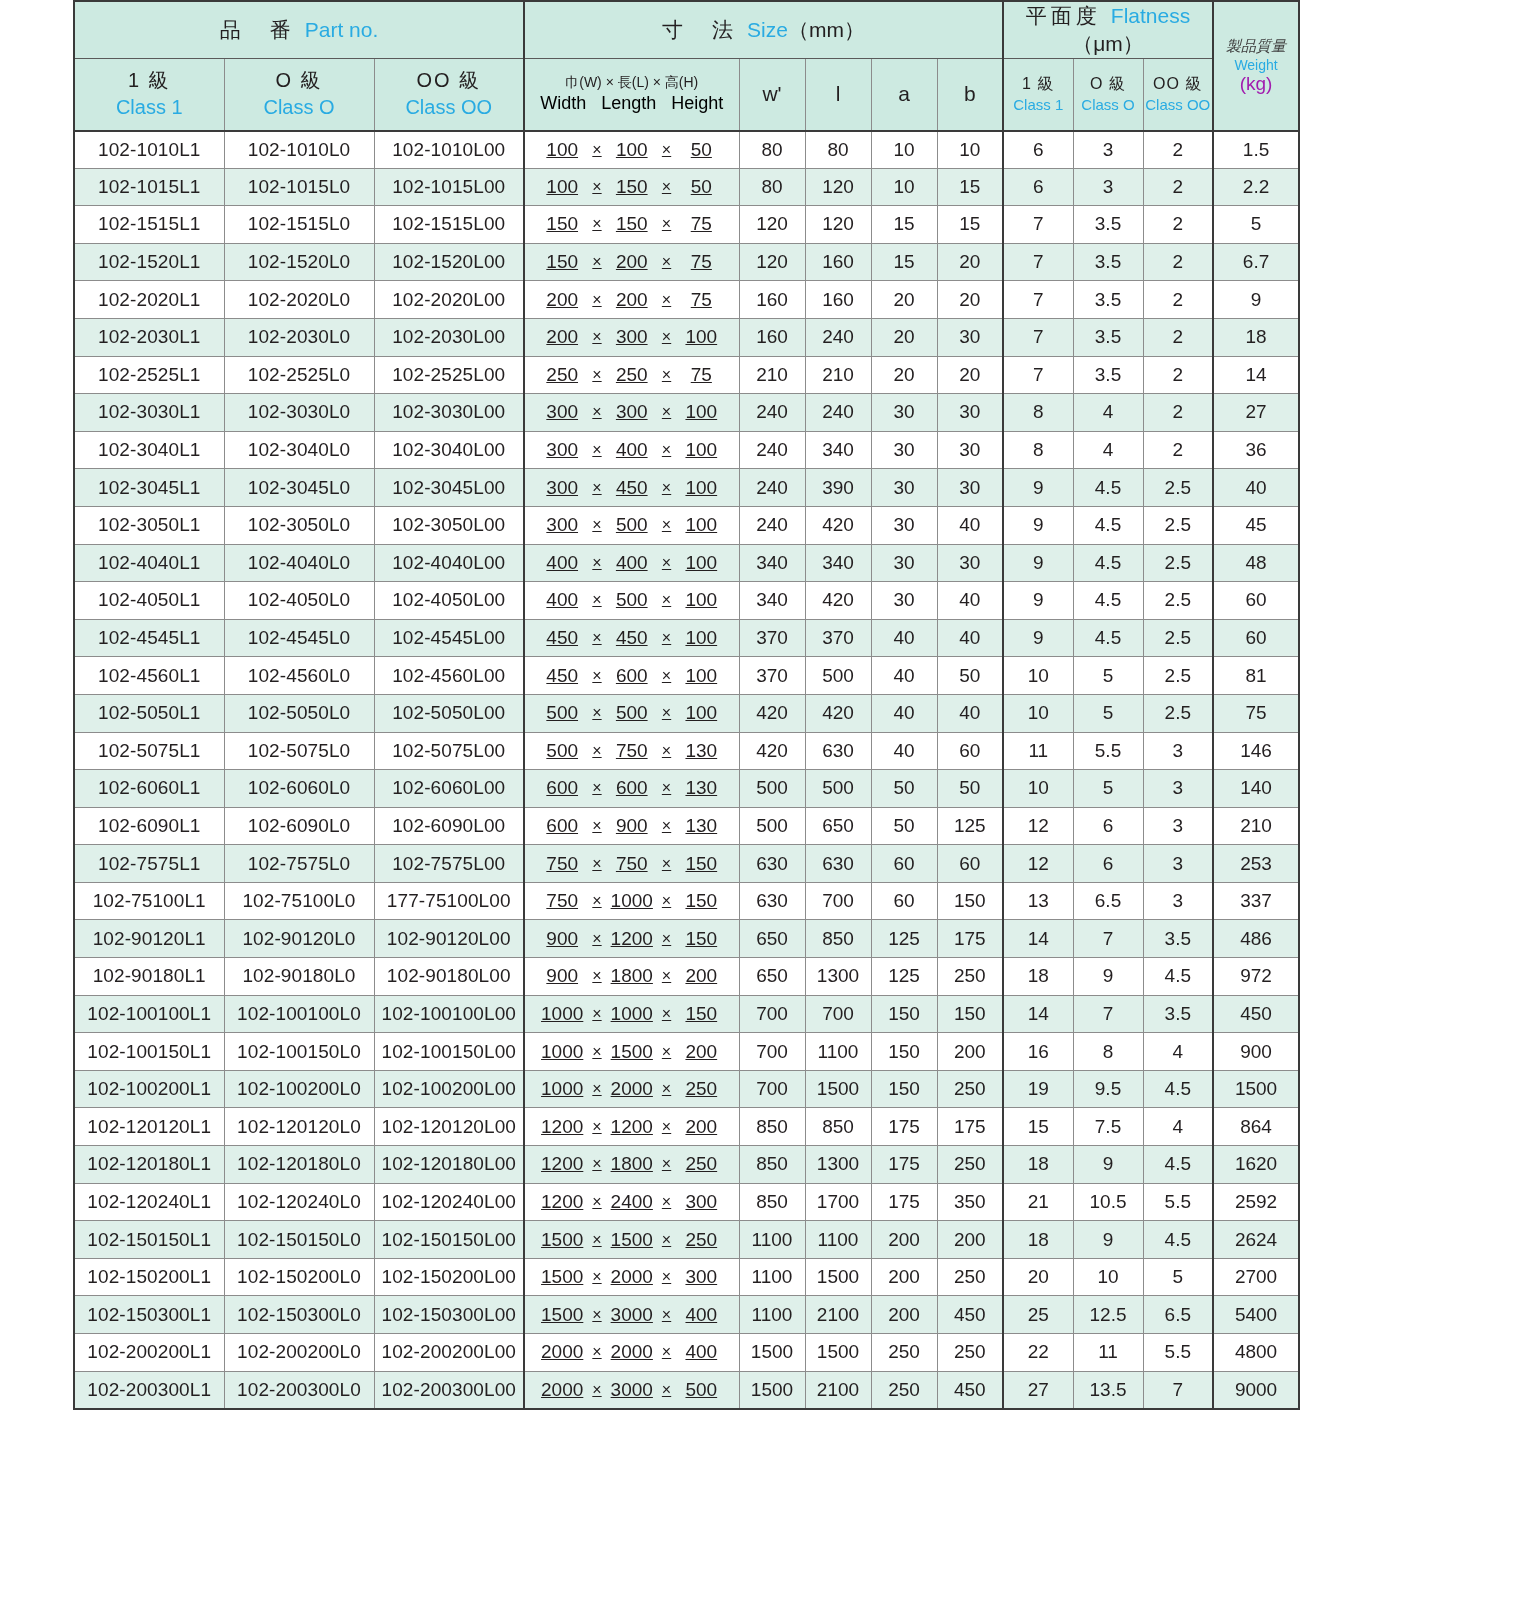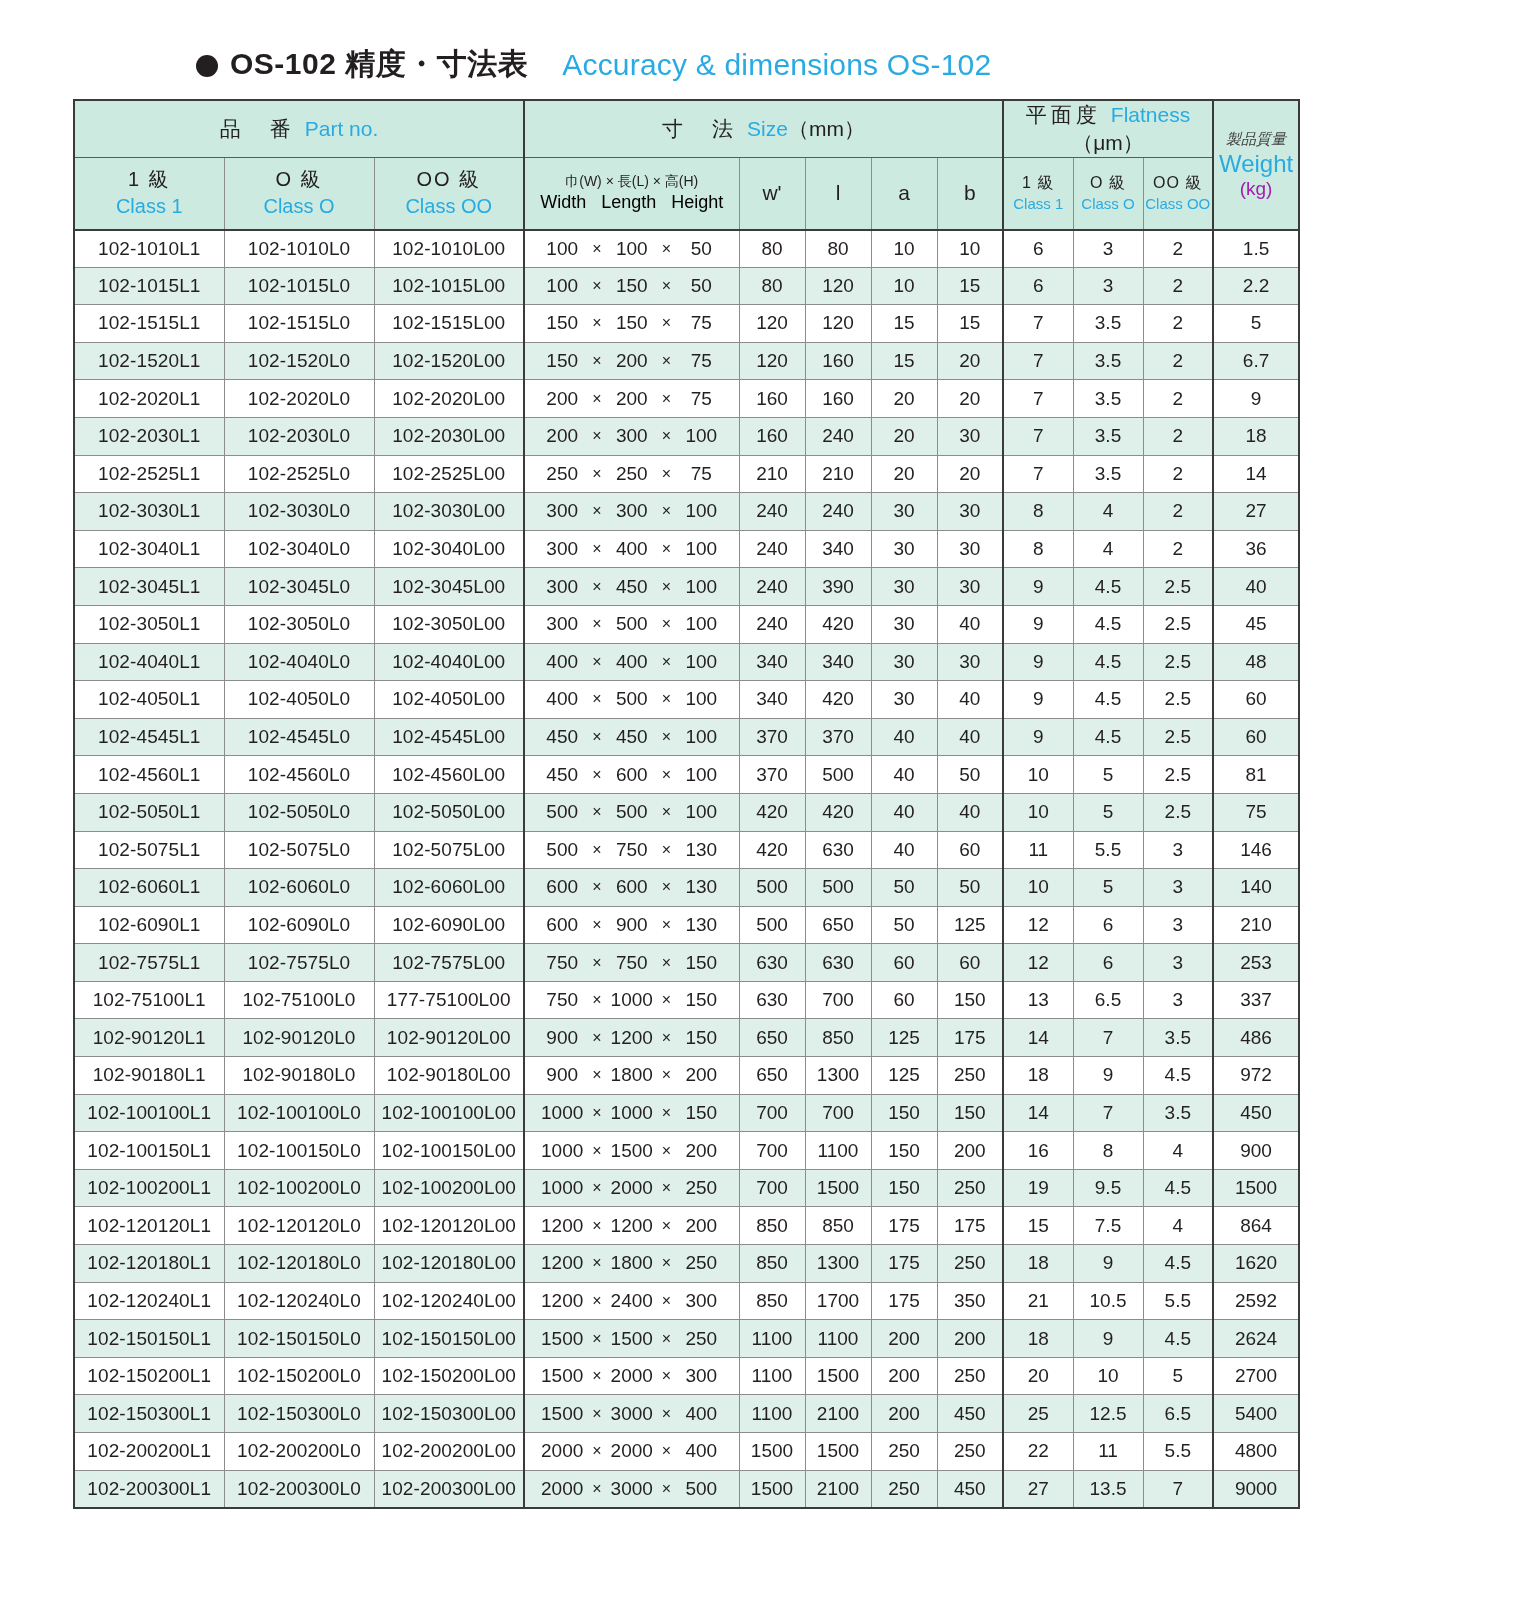--- a/index.html
+++ b/index.html
@@ -93,56 +93,52 @@
   .cls-jp-sm { display:block; font-size: 16px; color:#231f20; letter-spacing:1px; }
   .cls-en-sm { display:block; font-size: 15px; color:#29abe2; margin-top: 2px; }
 
   .wlh-jp { display:block; font-size: 14px; color:#231f20; }
   .wlh-en { display:block; font-size: 18px; color:#000000; margin-top: 3px; }
   .wlh-jp span, .wlh-en span { display:inline-block; }
 
   .sym { font-size: 21px; color:#231f20; font-style: normal; }
 
   .wt-jp { display:block; font-size: 15px; color:#404040; letter-spacing:0px;font-style:italic; }
-  .wt-en { display:block; font-size: 24px; color:#29abe2; margin-top:1px; }
+  .wt-en { display:block; font-size: 14px; color:#29abe2; margin-top:1px; }
   .wt-unit { display:block; font-size: 19px; color:#a21caf; }
 
   
   tbody tr { height: 37.6px; border-radius: 8px; }
   tbody tr.alt td { background: #dff0ea; }
   tbody tr td { background: #ffffff; }
   td.pn { font-size: 19px; letter-spacing: 0.1px; }
   td.num { font-size: 19px; }
   td.dim { font-size: 19px; padding: 0; }
   .dim-inner {
     display: flex;
     align-items: center;
     justify-content: flex-end;
     padding: 0 14px;
     height: 100%;
+    text-decoration: underline;
   }
   .dim-v { width: 48px; text-align: center; }
   .dim-x { width: 24px; text-align: center; font-size: 16px; color:#231f20; }
 
   
   .grp-l { border-left: 2px solid #3a3a3a !important; }
   thead th.grp-l { border-left: 2px solid #3a3a3a !important; }
   thead tr.r1 th { border-bottom: 1px solid #5a5a5a; }
   tbody tr:first-child td { border-top: 2px solid #3a3a3a; }
 </style>
 </head>
 <body>
 
 <div class="page">
 
-  <div class="title-row">
-    <span class="bullet"></span>
-    <span class="title-jp">OS-102 精度・寸法表</span>
-    <span class="title-en">Accuracy &amp; dimensions OS-102</span>
-  </div>
 
   <div class="table-wrap">
     <table class="spec">
       <colgroup>
         <col style="width:150px">
           <col style="width:150px">
           <col style="width:150px">
         <col style="width:215px">
         <col style="width:66px">
           <col style="width:66px">

